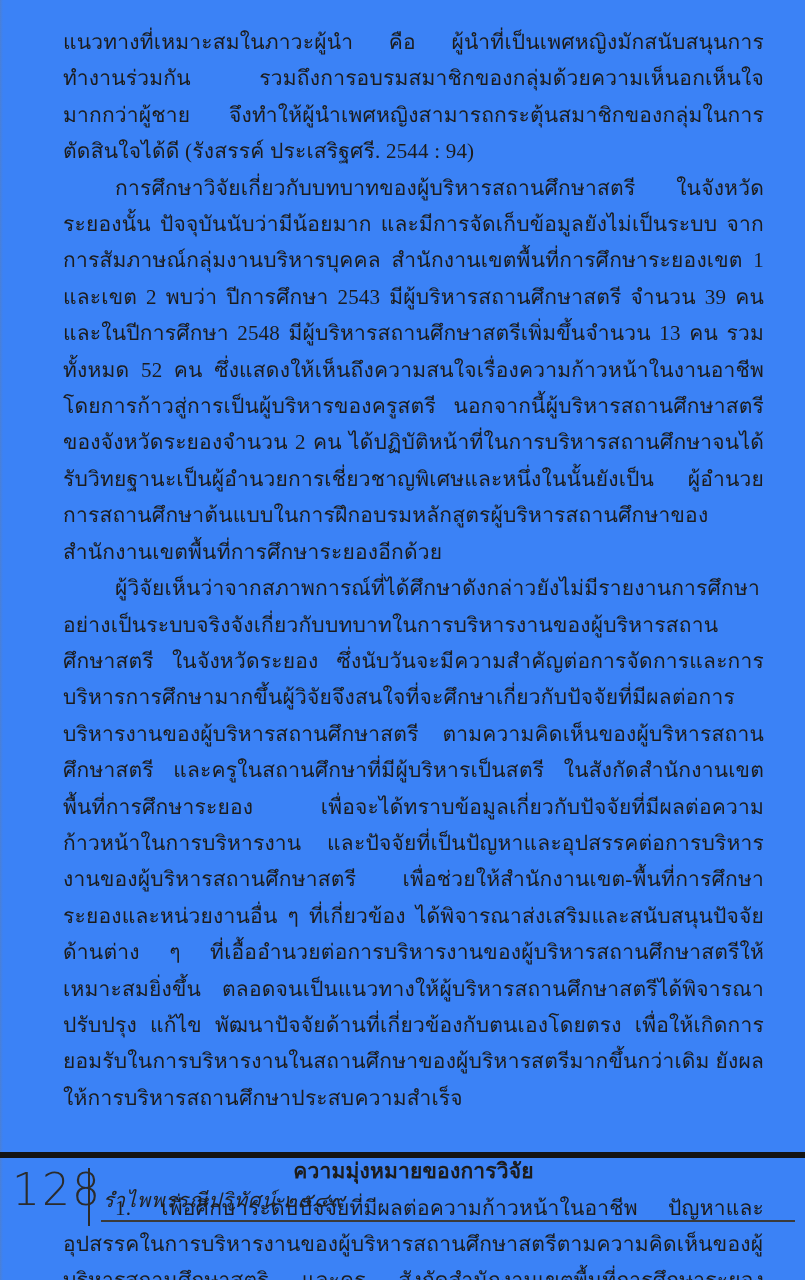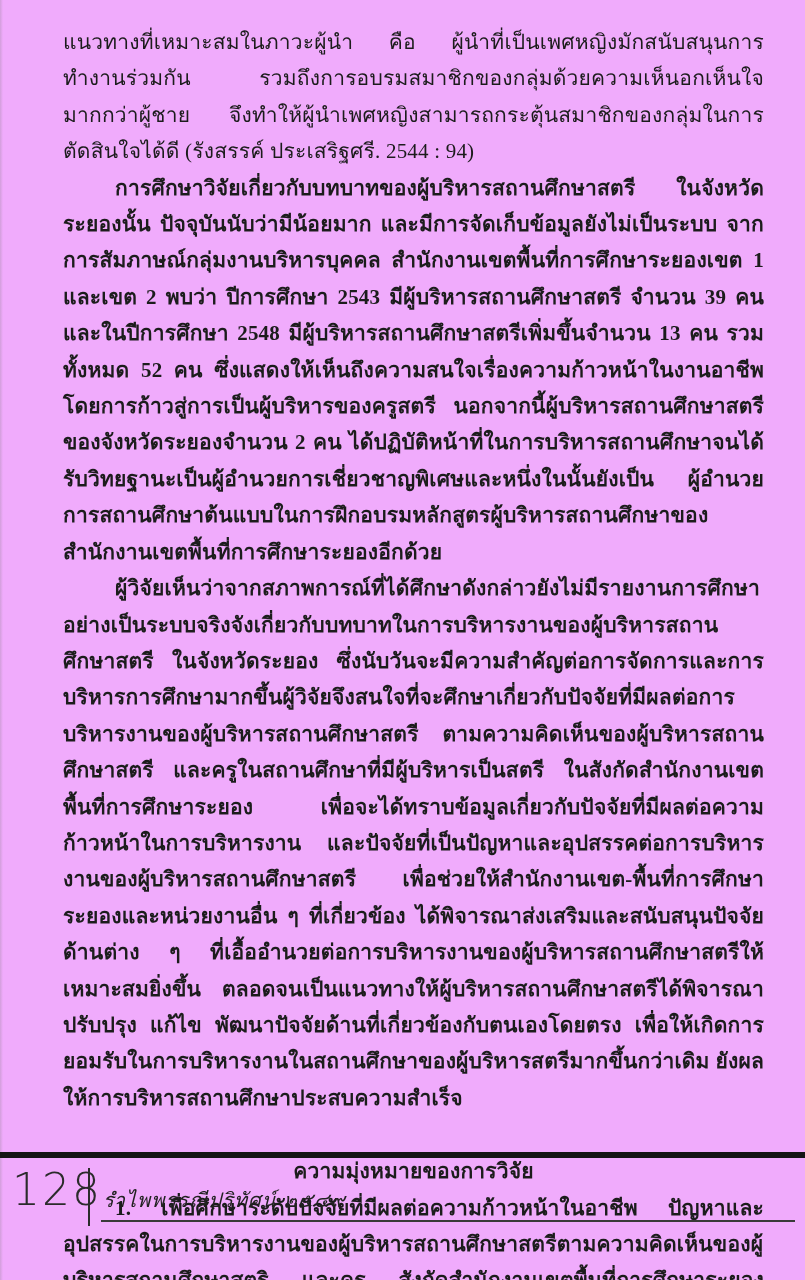--- a/index.html
+++ b/index.html
@@ -5,21 +5,21 @@
   html, body {
     margin: 0;
     padding: 0;
     background: #e8e8e6;
   }
   .page {
     position: relative;
     width: 805px;
     height: 1280px;
     margin: 0 auto;
-    background: #f0abfc;
+    background: #3b82f6;
     overflow: hidden;
     font-family: "Liberation Serif", "DejaVu Sans", sans-serif;
     color: #1c1c1c;
   }
   
   .scan-edge {
     position: absolute;
     left: 0; top: 0;
     width: 3px; height: 100%;
     background: linear-gradient(to right, rgba(120,120,120,0.25), rgba(120,120,120,0));
@@ -32,21 +32,20 @@
     font-size: 21px;
     line-height: 36.4px;
     text-align: justify;
     letter-spacing: 0.2px;
   }
   .content p {
     margin: 0;
   }
   .content p.indented {
     text-indent: 52px;
-    font-weight: bold;
   }
   .section-heading {
     font-weight: bold;
     margin-top: 37px !important;
     text-align: center;
   }
   .footer {
     position: absolute;
     left: 0;
     top: 1152px;

